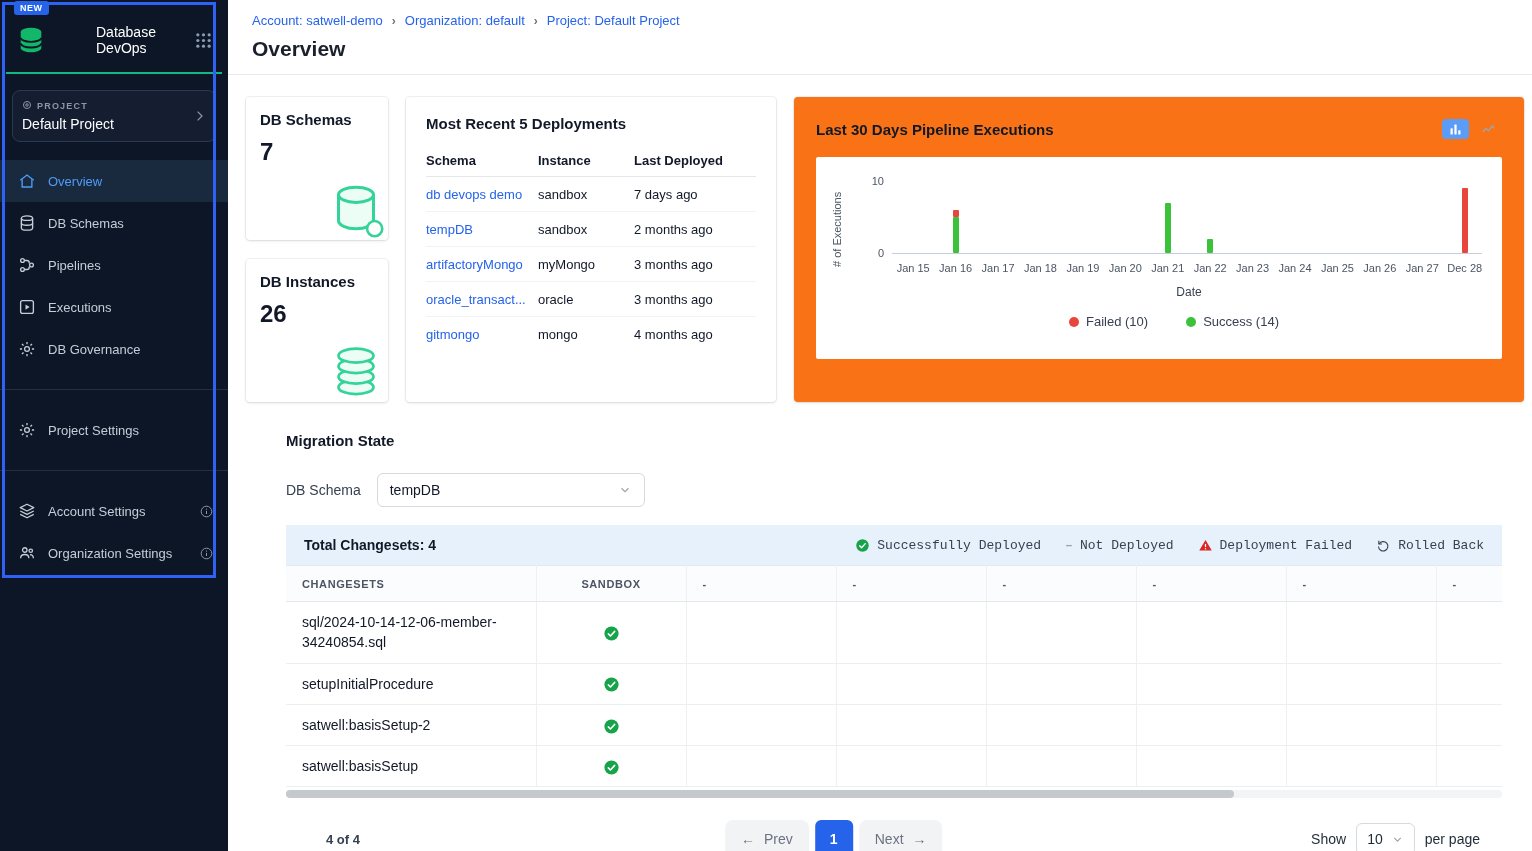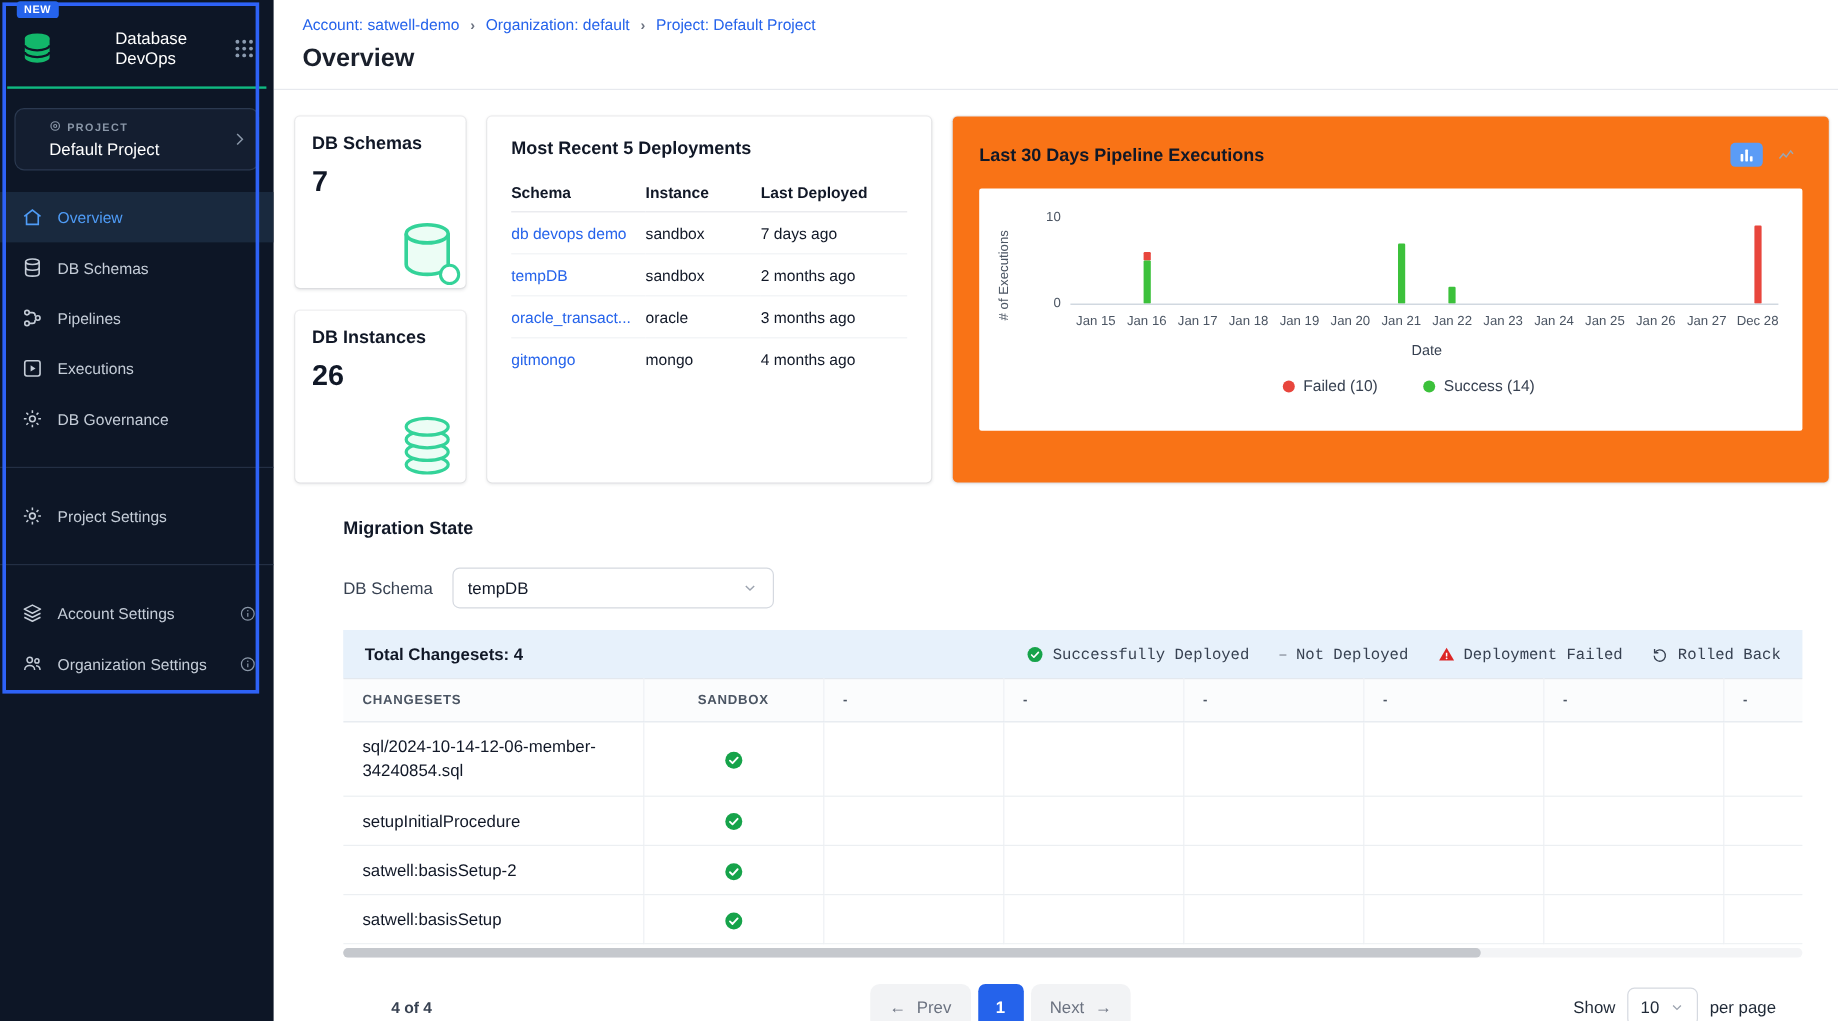--- a/index.html
+++ b/index.html
@@ -14,21 +14,21 @@
   .new-badge { position:absolute; top:1px; left:14px; z-index:3; background:#2563eb; color:#fff;
     font-size:9px; font-weight:700; letter-spacing:.5px; padding:2px 6px; border-radius:3px; }
   .brand { display:flex; align-items:center; gap:10px; padding:24px 16px 0 16px; }
   .brand .logo svg { width:30px; height:30px; display:block; }
   .brand-title { font-size:14px; font-weight:400; color:#fff; flex:1;padding-left:40px; }
   .grid-btn { color:#8b9bb0; cursor:pointer; display:flex; }
   .grid-btn svg { width:17px; height:17px; }
   .green-rule { height:2px; background:#10b981; margin:16px 6px 0 6px; }
 
   .project-box { margin:16px 12px 0; background:#141e30; border:1px solid #2b3950; border-radius:8px;
-    padding:9px 28px; position:relative; cursor:pointer; }
+    padding:9px 9px; position:relative; cursor:pointer; }
   .project-label { display:flex; align-items:center; gap:5px; color:#8a97a8; font-size:9px;
     font-weight:700; letter-spacing:1.2px; }
   .project-label .icon svg { width:10px; height:10px; }
   .project-name { color:#fff; font-size:14px; margin-top:4px; }
   .project-chevron { position:absolute; right:8px; top:50%; transform:translateY(-50%); color:#8a97a8; display:flex; }
   .project-chevron svg { width:15px; height:15px; }
 
   .nav { margin-top:18px; }
   .nav-item { display:flex; align-items:center; gap:12px; height:42px; padding:0 14px 0 18px;
     color:#c5cdd8; font-size:13px; cursor:pointer; }
@@ -364,20 +364,25 @@
             <tbody id="deploy-body">
                 <tr>
       <td><a class="schema-link">db devops demo</a></td>
       <td>sandbox</td>
       <td>7 days ago</td>
     </tr>
                 <tr>
       <td><a class="schema-link">tempDB</a></td>
       <td>sandbox</td>
       <td>2 months ago</td>
+    </tr>
+                <tr>
+      <td><a class="schema-link">artifactoryMongo</a></td>
+      <td>myMongo</td>
+      <td>3 months ago</td>
     </tr>
                 <tr>
       <td><a class="schema-link">oracle_transact...</a></td>
       <td>oracle</td>
       <td>3 months ago</td>
     </tr>
                 <tr>
       <td><a class="schema-link">gitmongo</a></td>
       <td>mongo</td>
       <td>4 months ago</td>

